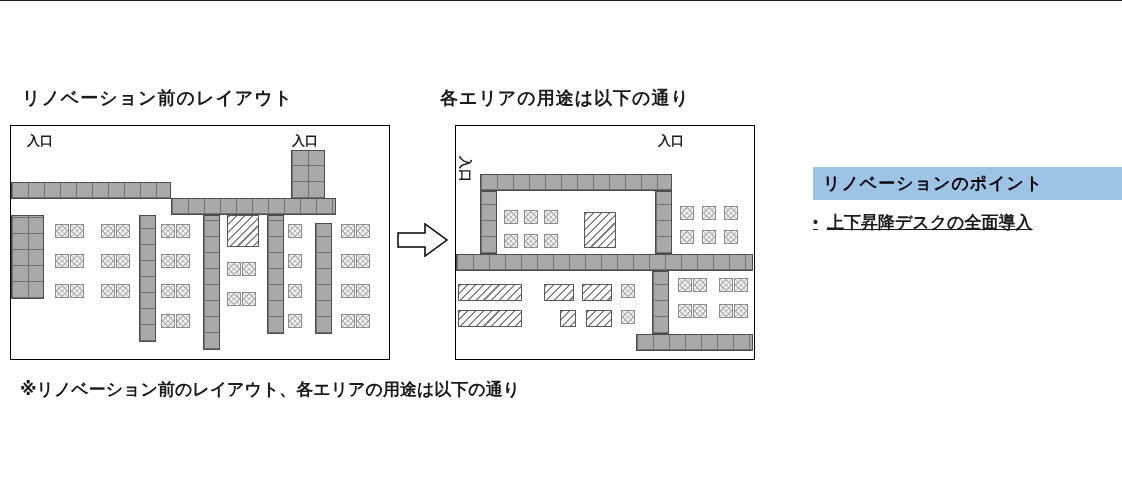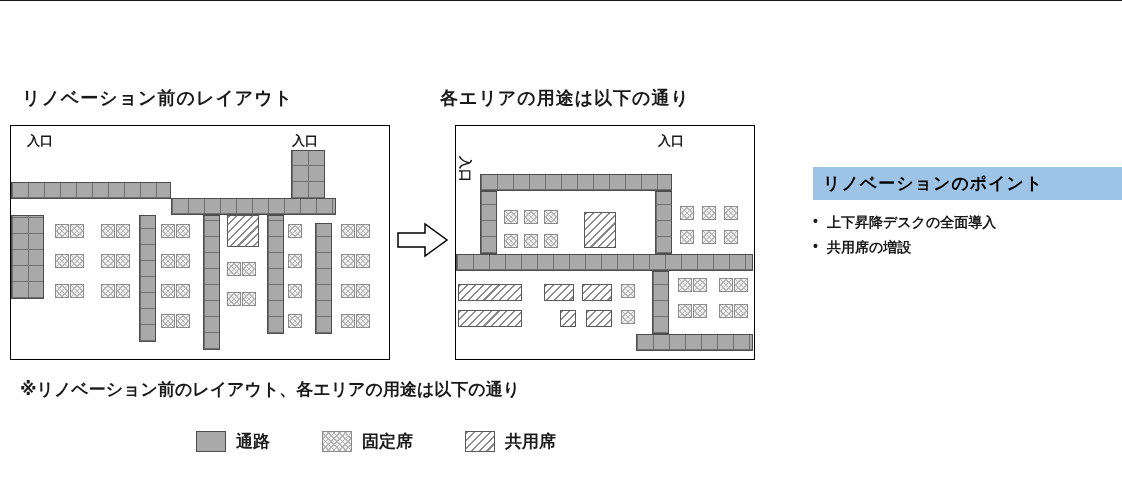--- a/index.html
+++ b/index.html
@@ -40,21 +40,21 @@
   .entrance.rotated { transform:rotate(90deg); transform-origin:left top; }
 
   .arrow-wrap { position:absolute; left:397px; top:221px; width:52px; height:38px; }
 
   .points-header {
     position:absolute; left:813px; top:167px; width:361px; height:33px;
     background:#9dc3e6; color:#000000; font-weight:bold; font-size:17px;
     line-height:33px; padding-left:10px; box-sizing:border-box; letter-spacing:1px; white-space:nowrap;
   }
   .points-list { position:absolute; left:813px; top:210px; margin:0; padding:0; list-style:none; }
-  .points-list li { font-weight:bold; font-size:14px; line-height:25px; white-space:nowrap; }
+  .points-list li { font-weight:bold; font-size:17px; line-height:25px; white-space:nowrap;text-decoration:underline; }
   .points-list li::before { content:"\2022"; font-size:14px; margin-right:9px; position:relative; top:-1px; }
 
   .note { position:absolute; left:20px; top:378px; font-weight:bold; font-size:17px; white-space:nowrap; }
 
   .legend { position:absolute; left:196px; top:430px; display:flex; align-items:center; gap:52px; }
   .legend-item { display:flex; align-items:center; gap:10px; font-weight:bold; font-size:17px; white-space:nowrap; }
   .swatch { width:30px; height:21px; box-sizing:border-box; }
   .sw-corridor { background:#a9a9a9; border:1px solid #4d4d4d; }
   .sw-fixed {
     background-color:#f2f2f2; border:1px solid #8c8c8c;
@@ -173,32 +173,17 @@
         <div class="blk fixed" style="left: 263px; top: 178px; width: 14px; height: 14px;"></div>
         <div class="blk fixed" style="left: 278px; top: 178px; width: 14px; height: 14px;"></div>
         <span class="entrance" style="left: 202px; top: 6px;">入口</span>
         <span class="entrance rotated" style="left: 18px; top: 30px;">入口</span>
       </div>
   </div>
 
   <div class="points-header">リノベーションのポイント</div>
   <ul class="points-list">
     <li>上下昇降デスクの全面導入</li>
-    <li>共用席の増設</li>
   </ul>
 
   <div class="note">※リノベーション前のレイアウト、各エリアの用途は以下の通り</div>
 
-  <div class="legend">
-    <div class="legend-item">
-      <div class="swatch sw-corridor"></div>
-      <span>通路</span>
-    </div>
-    <div class="legend-item">
-      <div class="swatch sw-fixed"></div>
-      <span>固定席</span>
-    </div>
-    <div class="legend-item">
-      <div class="swatch sw-shared"></div>
-      <span>共用席</span>
-    </div>
-  </div>
 </div>
 
 </body></html>

